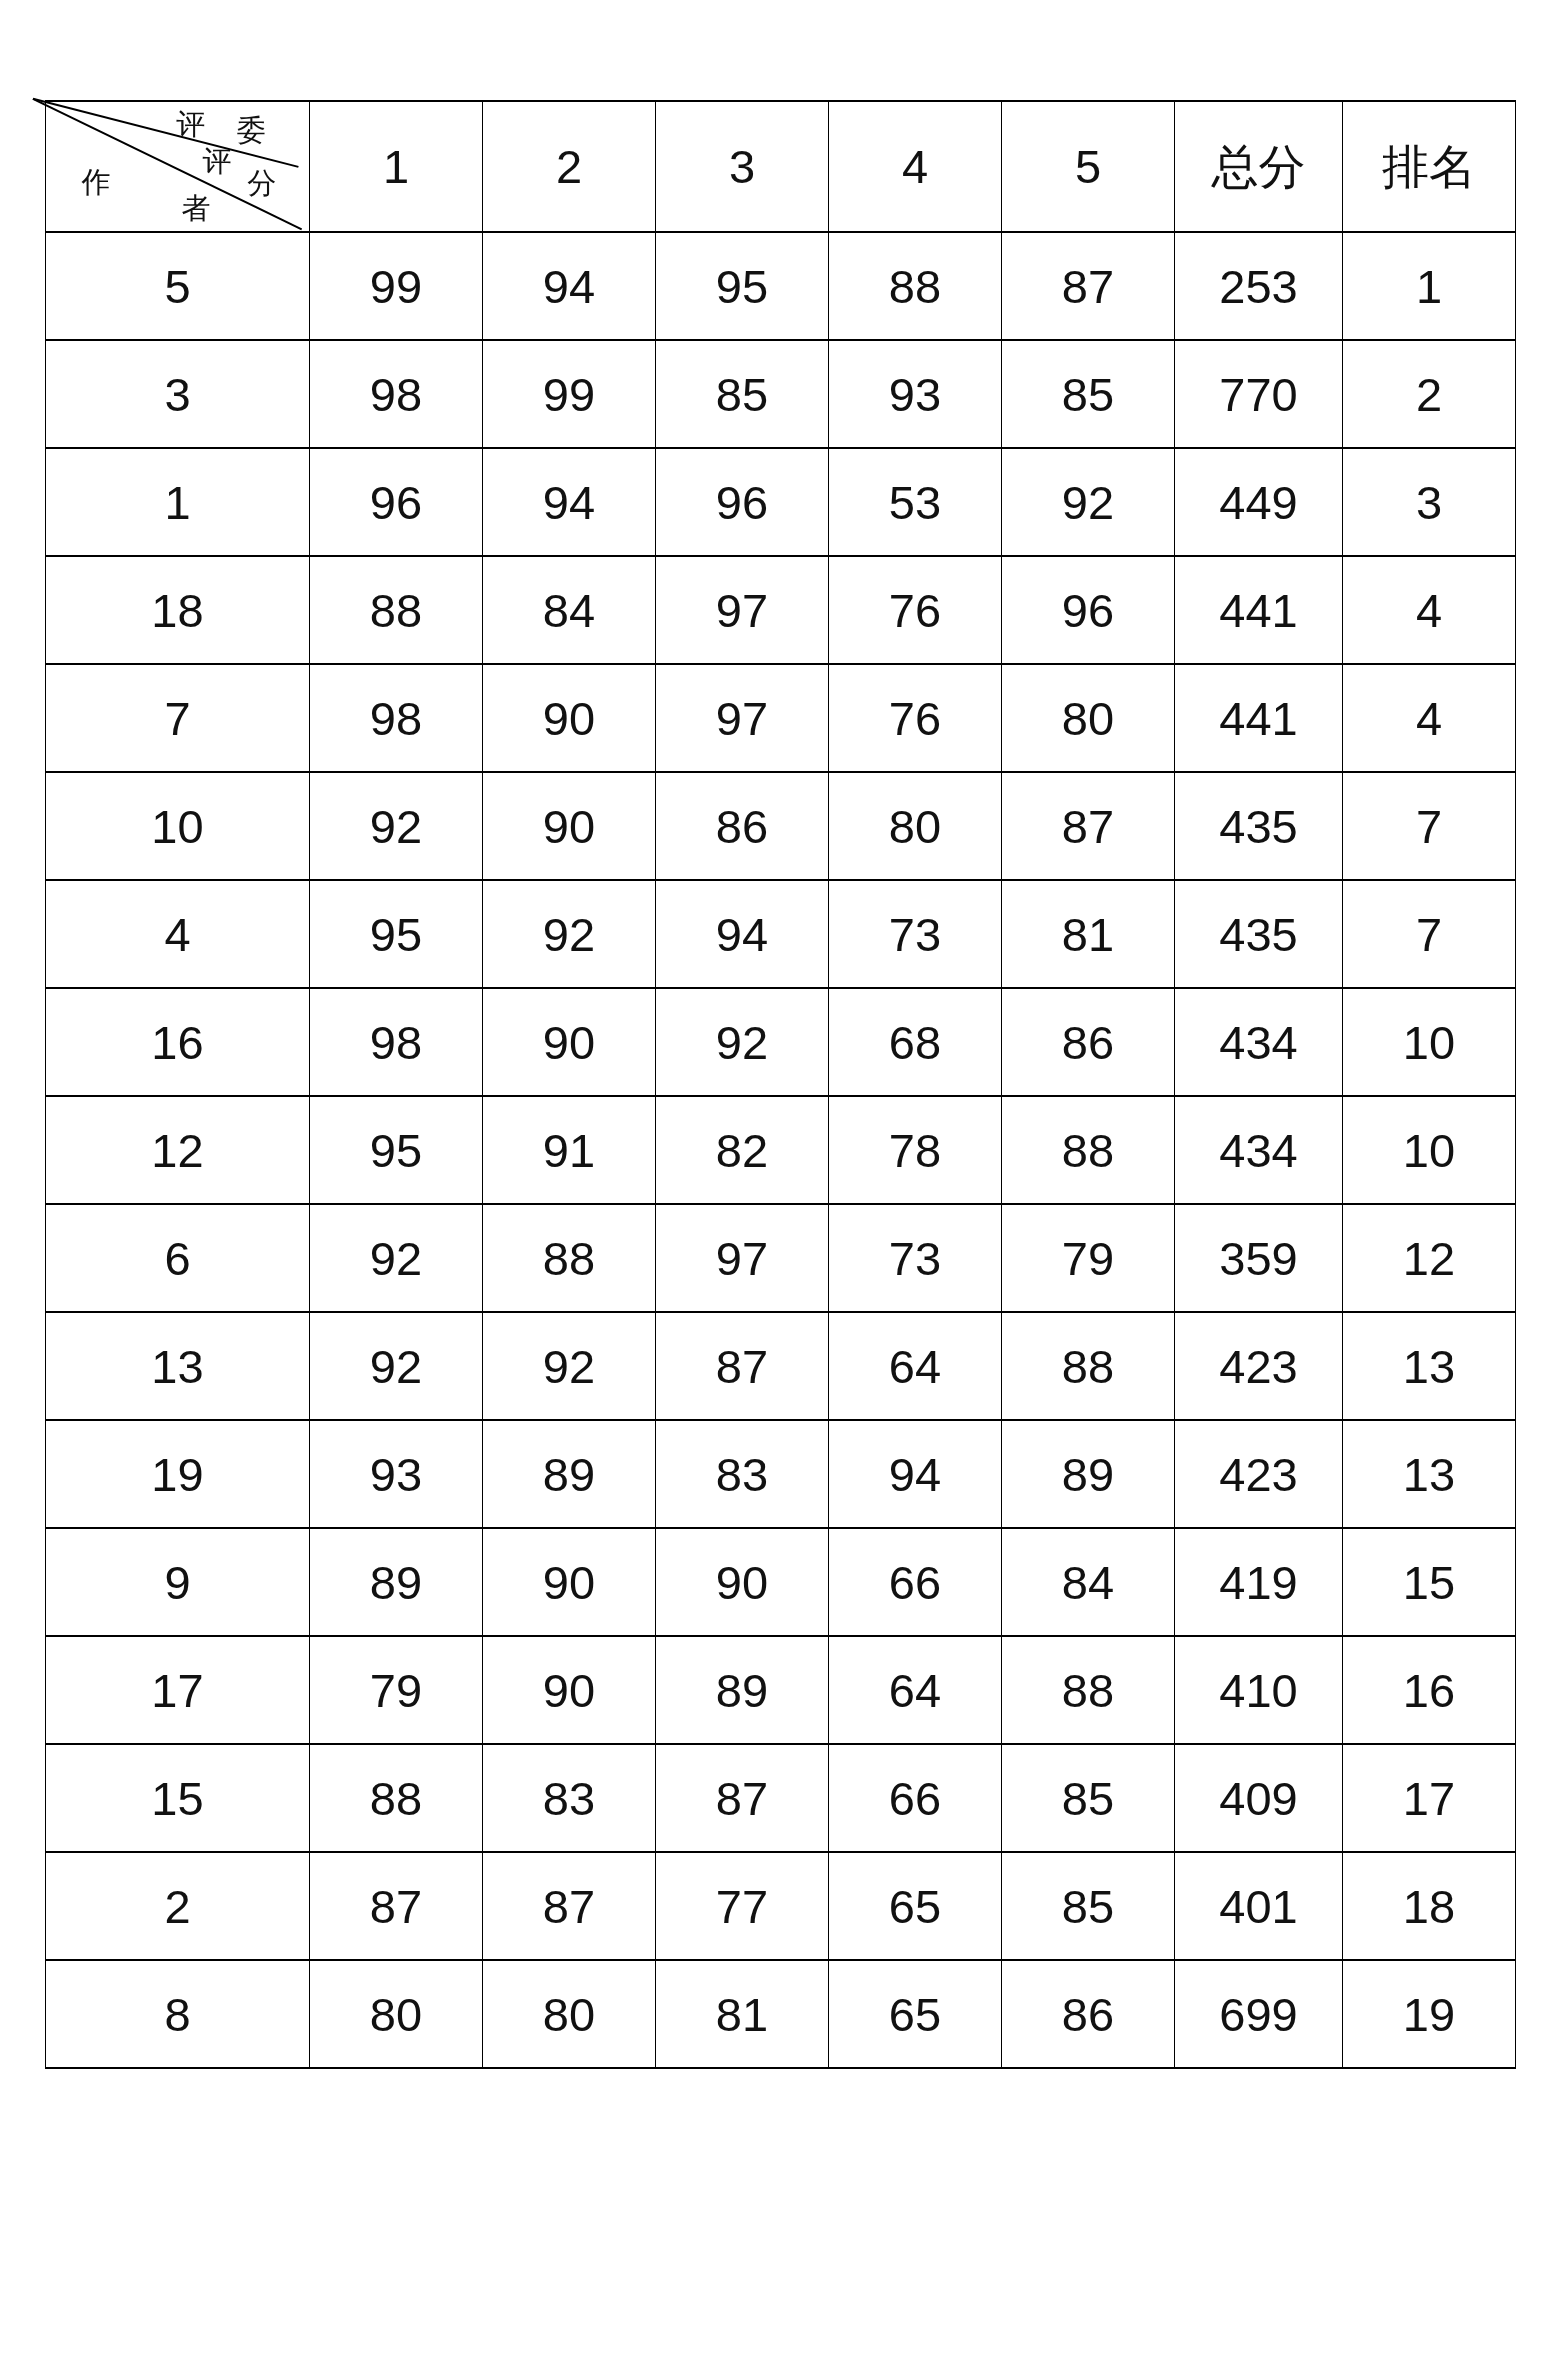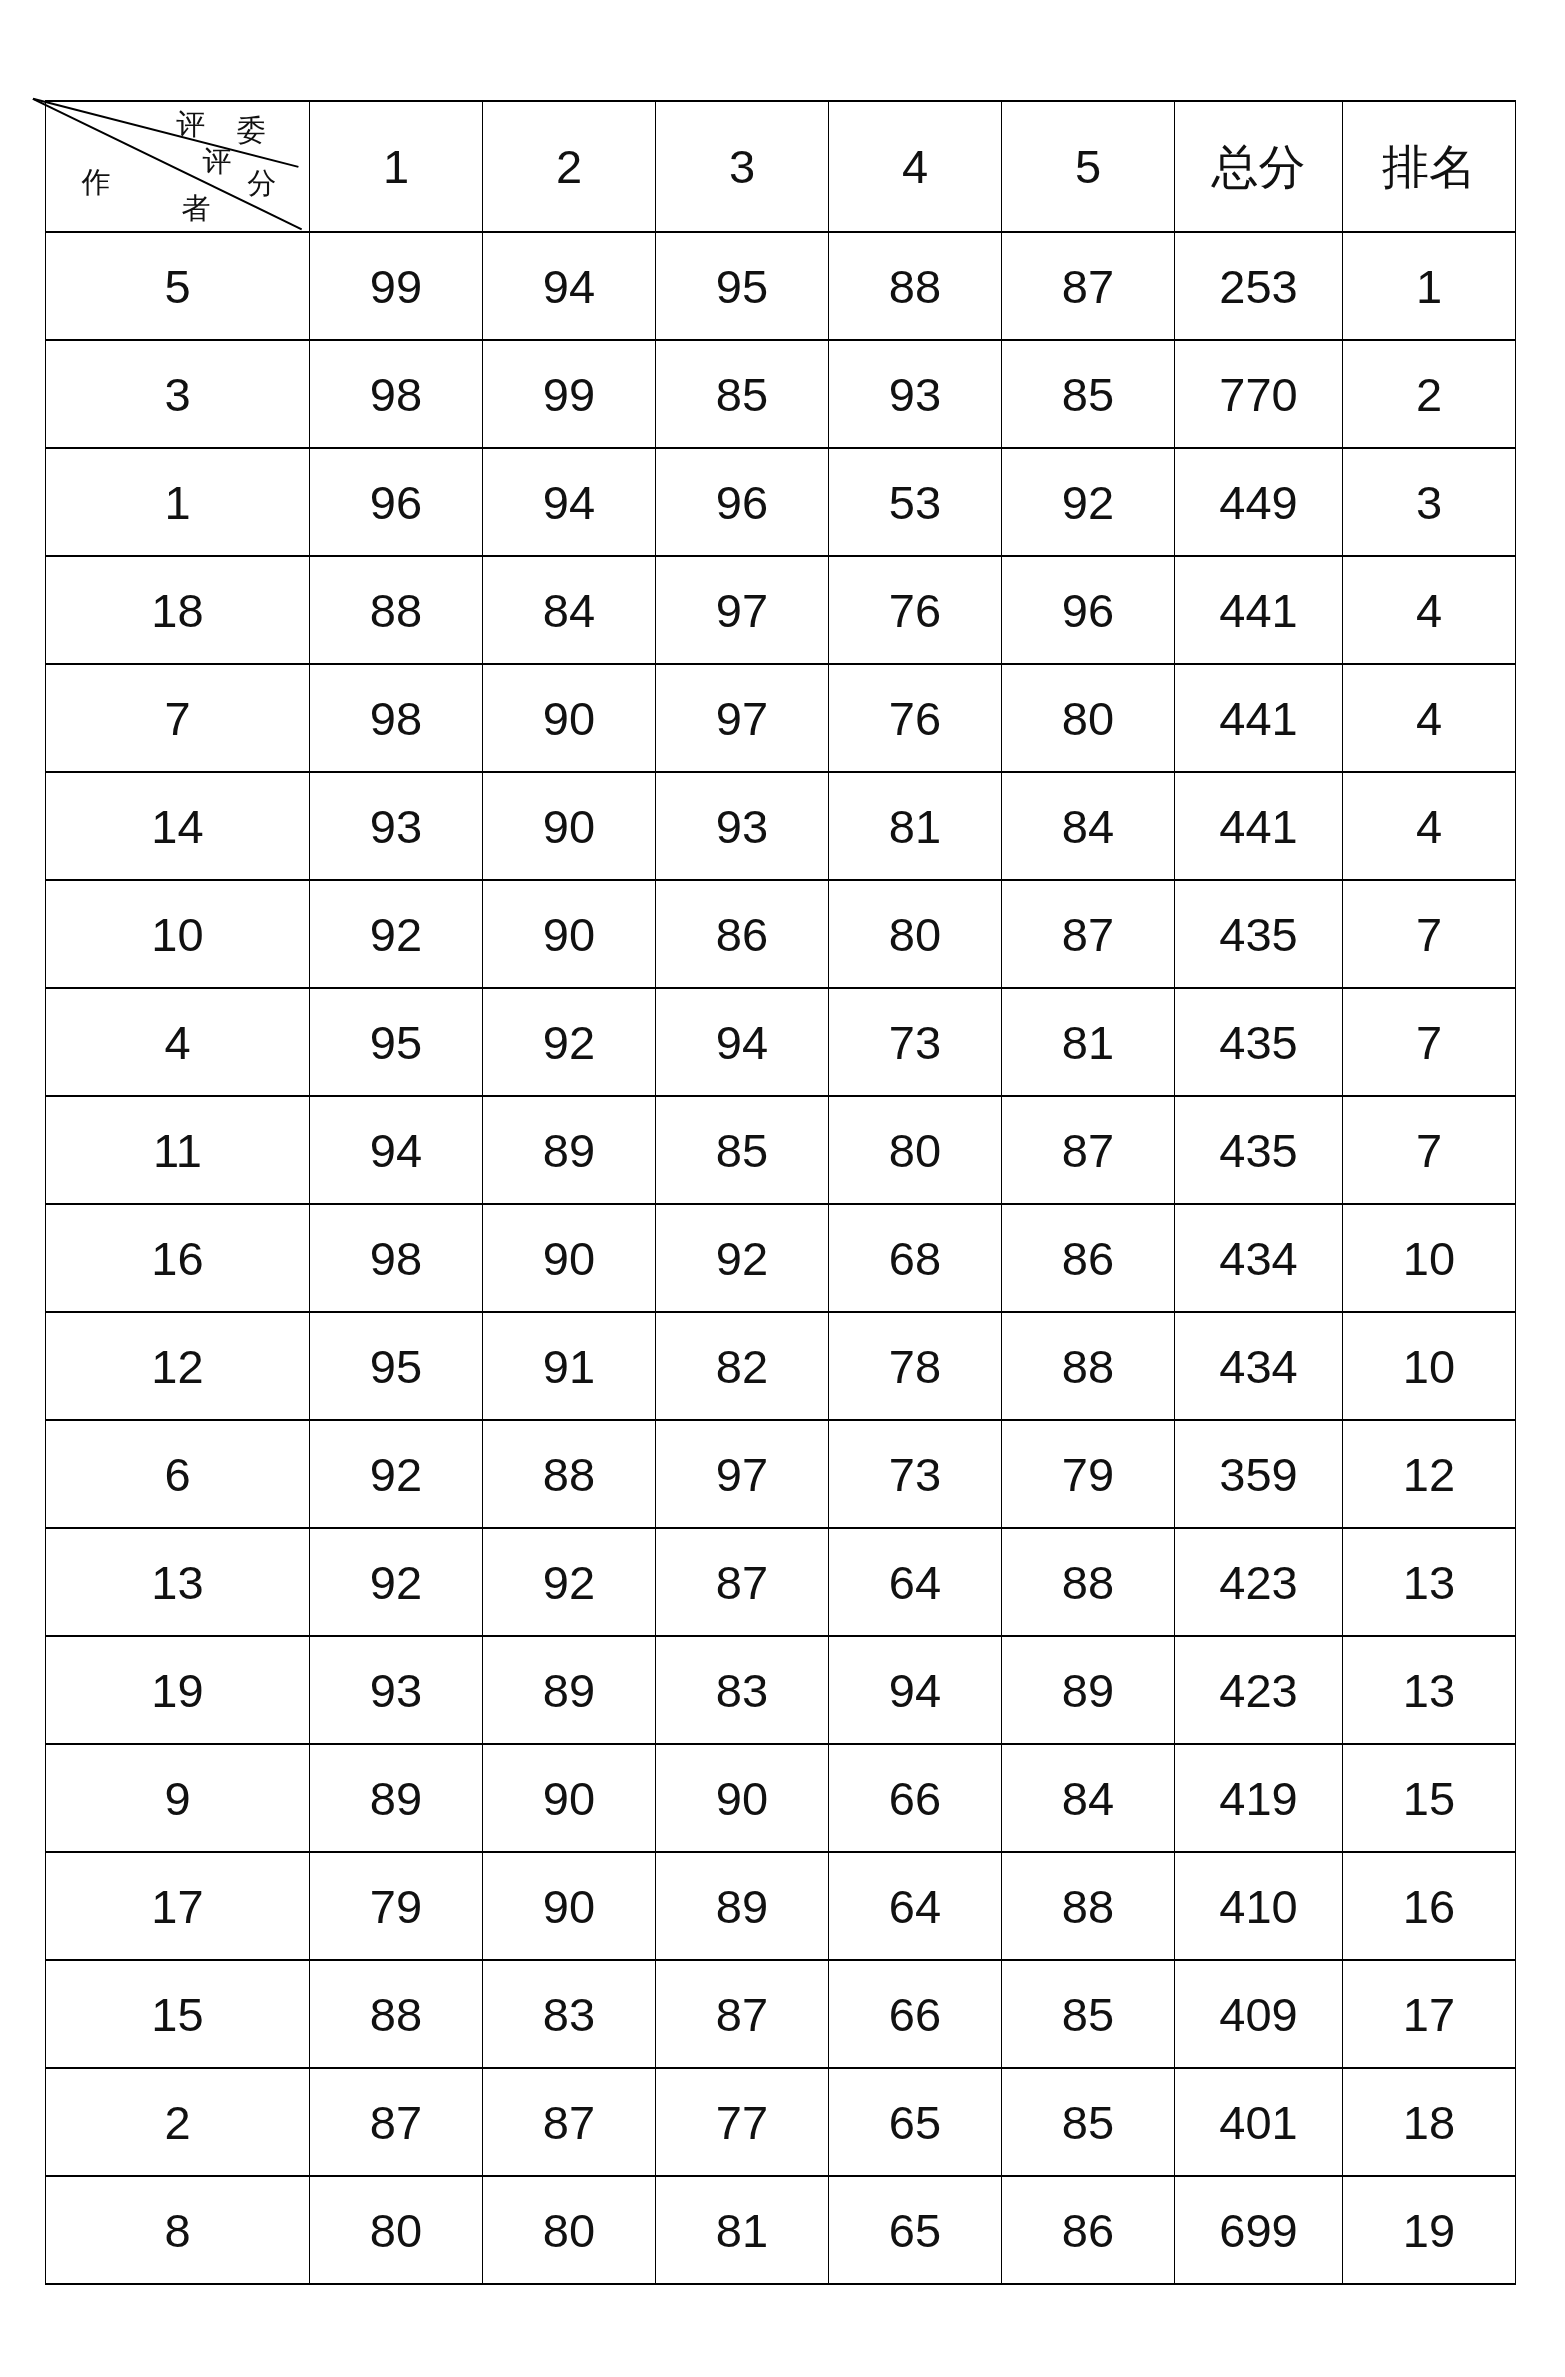--- a/index.html
+++ b/index.html
@@ -154,56 +154,36 @@
           <td>7</td>
           <td>98</td>
           <td>90</td>
           <td>97</td>
           <td>76</td>
           <td>80</td>
           <td>441</td>
           <td>4</td>
         </tr>
         <tr>
-          <td>14</td>
-          <td>93</td>
-          <td>90</td>
-          <td>93</td>
-          <td>81</td>
-          <td>84</td>
-          <td>441</td>
-          <td>4</td>
-        </tr>
-        <tr>
           <td>10</td>
           <td>92</td>
           <td>90</td>
           <td>86</td>
           <td>80</td>
           <td>87</td>
           <td>435</td>
           <td>7</td>
         </tr>
         <tr>
           <td>4</td>
           <td>95</td>
           <td>92</td>
           <td>94</td>
           <td>73</td>
           <td>81</td>
-          <td>435</td>
-          <td>7</td>
-        </tr>
-        <tr>
-          <td>11</td>
-          <td>94</td>
-          <td>89</td>
-          <td>85</td>
-          <td>80</td>
-          <td>87</td>
           <td>435</td>
           <td>7</td>
         </tr>
         <tr>
           <td>16</td>
           <td>98</td>
           <td>90</td>
           <td>92</td>
           <td>68</td>
           <td>86</td>

